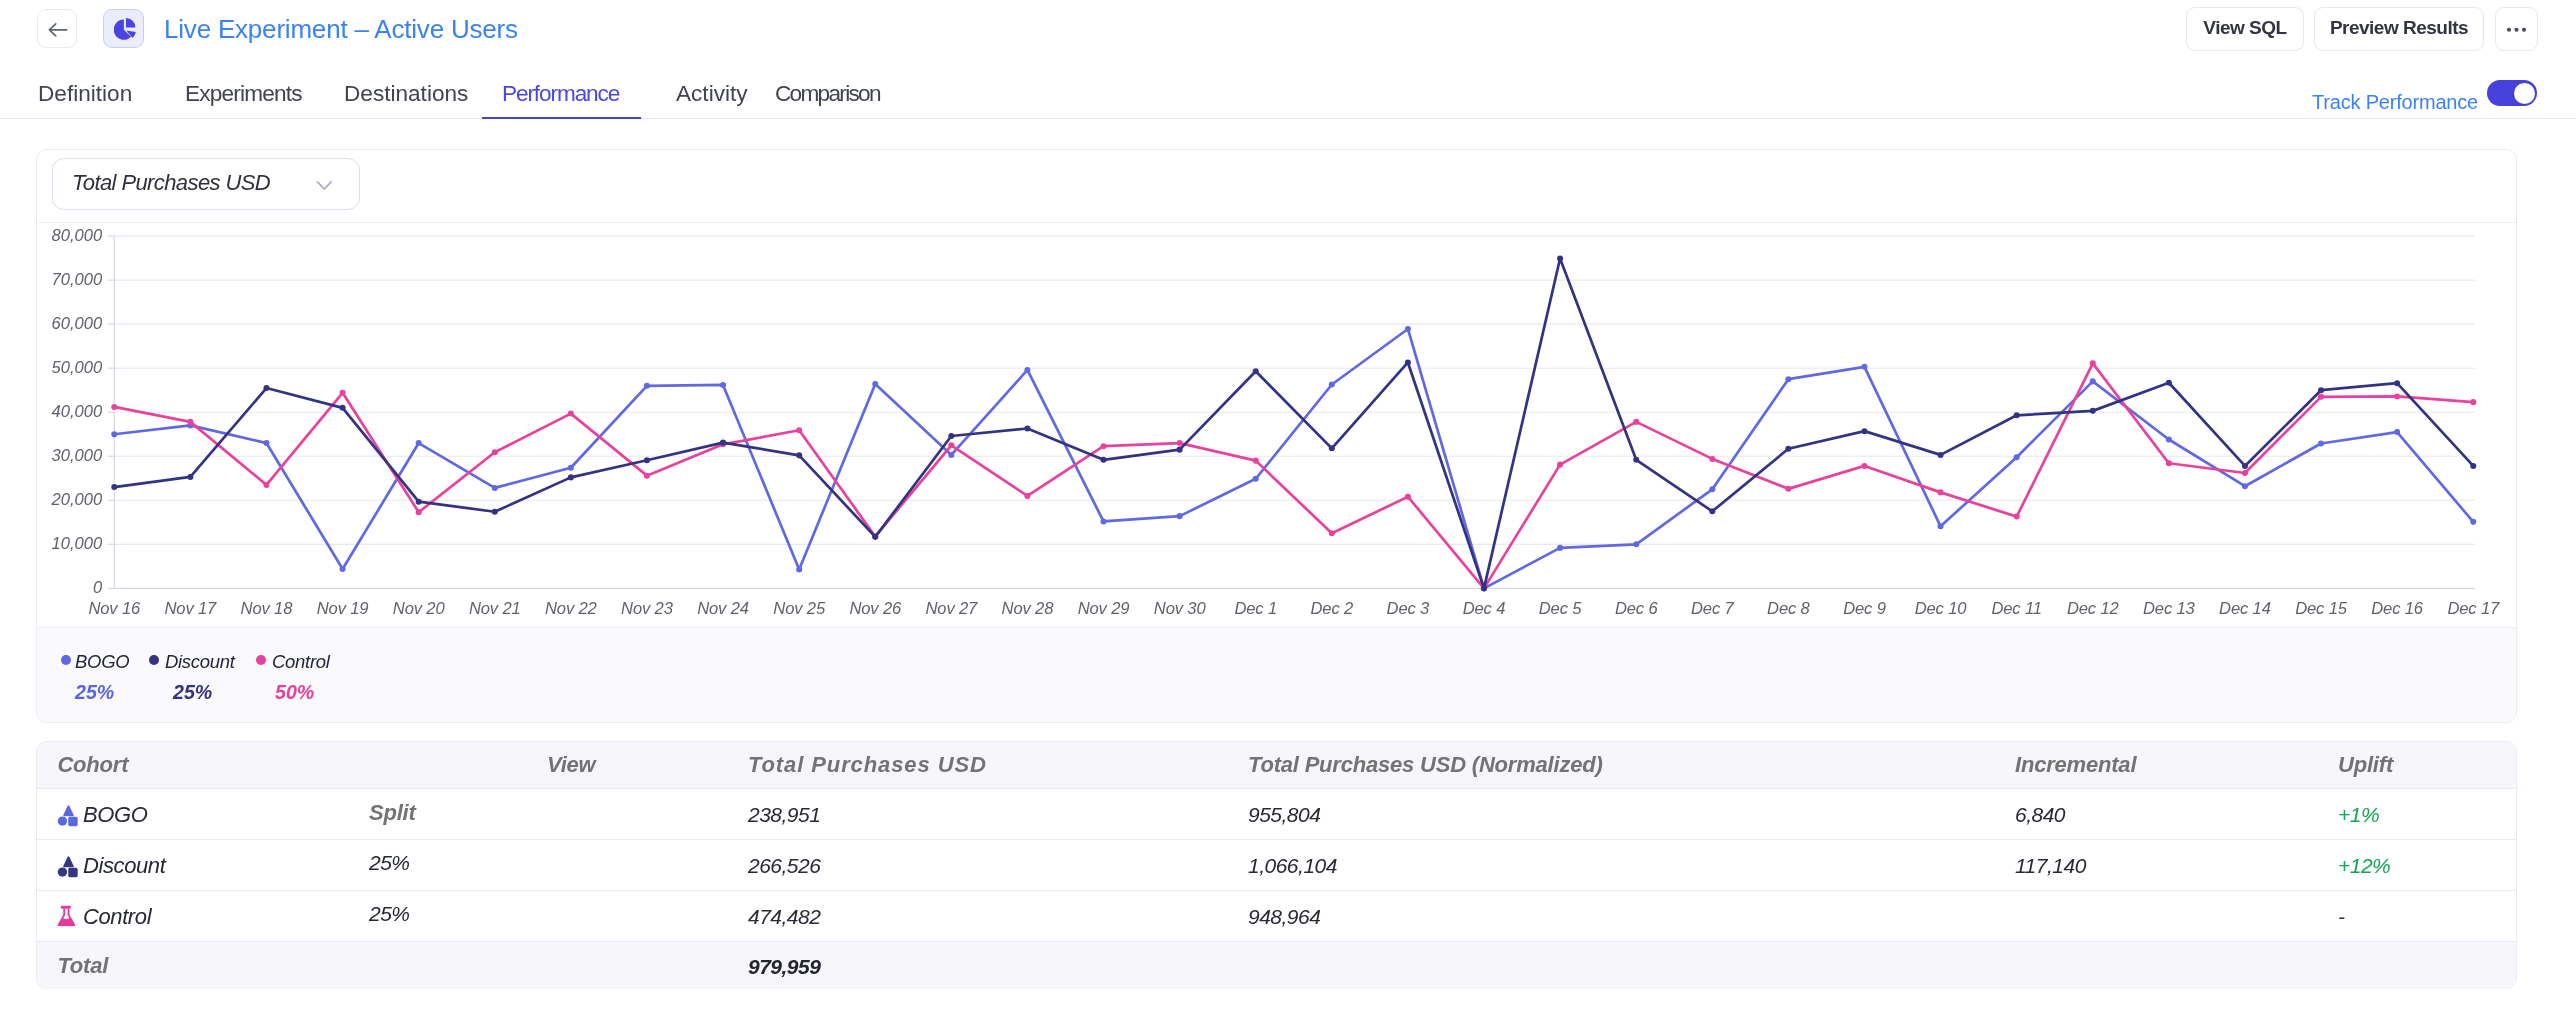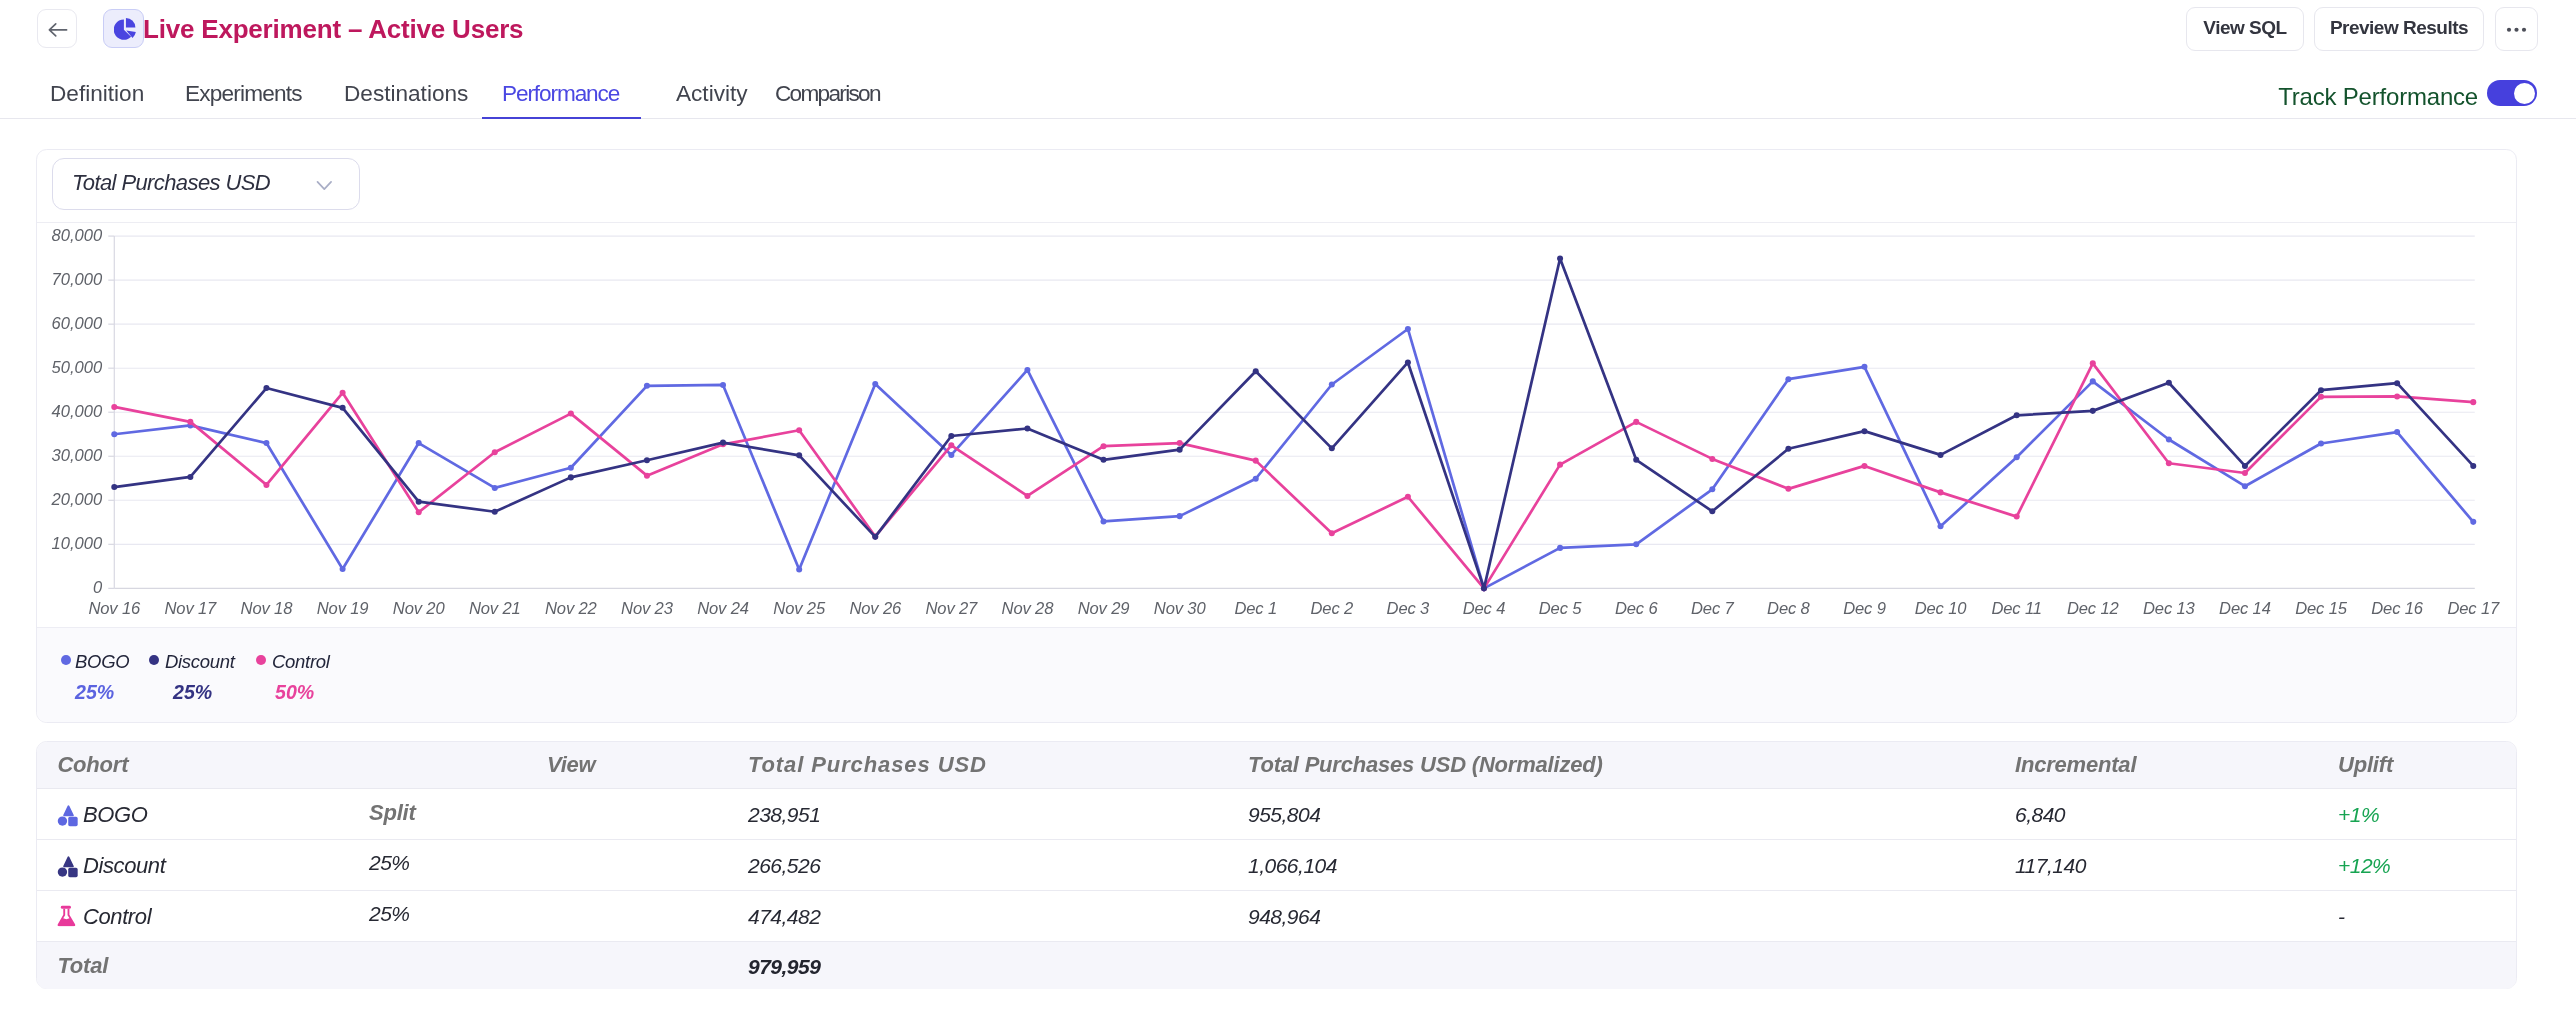--- a/index.html
+++ b/index.html
@@ -2,33 +2,33 @@
 <html style="font-size:12px"><head>
 <meta charset="utf-8">
 <style>
   * { box-sizing: border-box; margin: 0; padding: 0; }
   html,body { width:2576px; height:1017px; background:#ffffff; overflow:hidden;
     font-family:"Liberation Sans", sans-serif; -webkit-font-smoothing:antialiased; }
   .abs { position:absolute; }
   
   .backbtn { left:37px; top:9px; width:40px; height:39px; border:1.1px solid #e9e9f0; border-radius:9px; }
   .logo { left:103px; top:9px; width:41px; height:39px; background:#ecedfc; border:1.1px solid #c9cdf6; border-radius:9px; }
-  .title { left:143px; top:14.3px; font-size:26px; font-weight:700; color:#be185d; letter-spacing:-0.2px; }
+  .title { left:164px; top:14.3px; font-size:26px; font-weight:400; color:#3b82f6; letter-spacing:-0.2px; }
   .btn { top:6.8px; height:44px; border:1.1px solid #e7e7ee; border-radius:9px; background:#fff;
          font-size:19px; font-weight:700; color:#33353f; letter-spacing:-0.5px; text-align:center; }
   .btn span { position:absolute; left:0; right:0; top:50%; transform:translateY(-54%); }
   .viewsql { left:2186px; width:118px;text-align:center; }
   .preview { left:2314px; width:170px; }
   .dotsbtn { left:2495px; width:43px; }
   
   .tabline { left:0; top:118px; width:2576px; height:1.1px; background:#e7e7ee; }
   .tab { top:81px; font-size:22.6px; color:#41444e; }
   .tab.active { color:#4a47e2; }
   .tabunderline { left:482px; top:117px; width:159px; height:1.9px; background:#4643d6; }
-  .trackperf { top:83px; font-size:24px; color:#14532d; letter-spacing:-0.2px; }
+  .trackperf { top:91px; font-size:20px; color:#3b82f6; letter-spacing:-0.2px; }
   .toggle { left:2487px; top:80px; width:50px; height:26px; border-radius:13px; background:#4640dd; }
   .knob { position:absolute; right:2.3px; top:2.6px; width:21px; height:21px; border-radius:50%; background:#fff; }
   
   .card { border:1.1px solid #ebebf3; border-radius:10.6px; background:#fff;font-style:italic; }
   .chartcard { left:36px; top:149px; width:2481px; height:574px; }
   .dropdown { left:15px; top:8.3px; width:308px; height:52px; border:1.1px solid #dcdcec; border-radius:12px; }
   .dropdown .lbl { position:absolute; left:19px; top:50%; transform:translateY(-52%); font-size:22px; color:#2e3040; letter-spacing:-0.6px; }
   .ddline { left:0; top:72px; width:100%; height:1.1px; background:#ededf3; }
   .chart { position:absolute; left:0; top:73px; }
   .legend { left:0; top:477px; width:100%; height:95px; background:#fafafd; border-top:1.1px solid #ededf4; border-radius:0 0 9.8px 9.8px; }
@@ -73,21 +73,21 @@
 <div class="abs btn dotsbtn">
   <svg width="41" height="42" viewBox="0 0 54 56" style="position:absolute;left:0;top:0">
     <circle cx="17" cy="29" r="2.8" fill="#4c4e58"></circle>
       <circle cx="27" cy="29" r="2.8" fill="#4c4e58"></circle>
       <circle cx="37" cy="29" r="2.8" fill="#4c4e58"></circle>
   </svg>
 </div>
 
 <div class="abs tabline"></div>
 <div class="abs tabunderline"></div>
-<div class="abs tab" style="left:50px">Definition</div>
+<div class="abs tab" style="left:38px">Definition</div>
 <div class="abs tab" style="left:185px;letter-spacing:-0.8px">Experiments</div>
 <div class="abs tab" style="left:344px">Destinations</div>
 <div class="abs tab active" style="left:502px;letter-spacing:-1.1px">Performance</div>
 <div class="abs tab" style="left:676px">Activity</div>
 <div class="abs tab" style="left:775px;letter-spacing:-1.7px">Comparison</div>
 <div class="abs trackperf" style="right:98px">Track Performance</div>
 <div class="abs toggle">
     <div class="knob"></div>
   </div>
 

